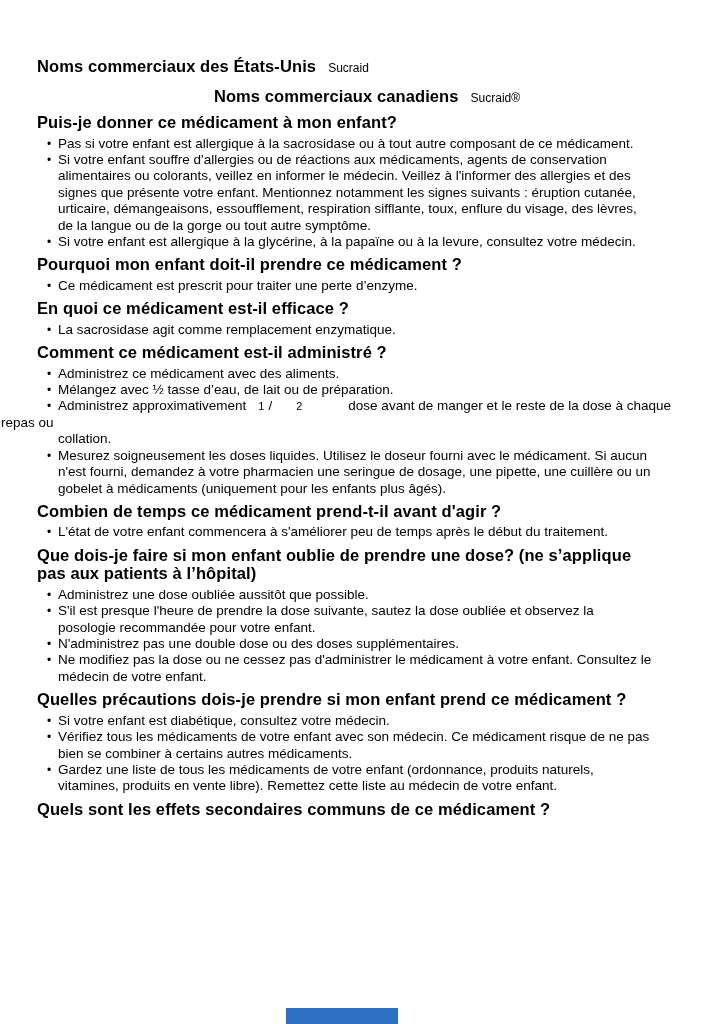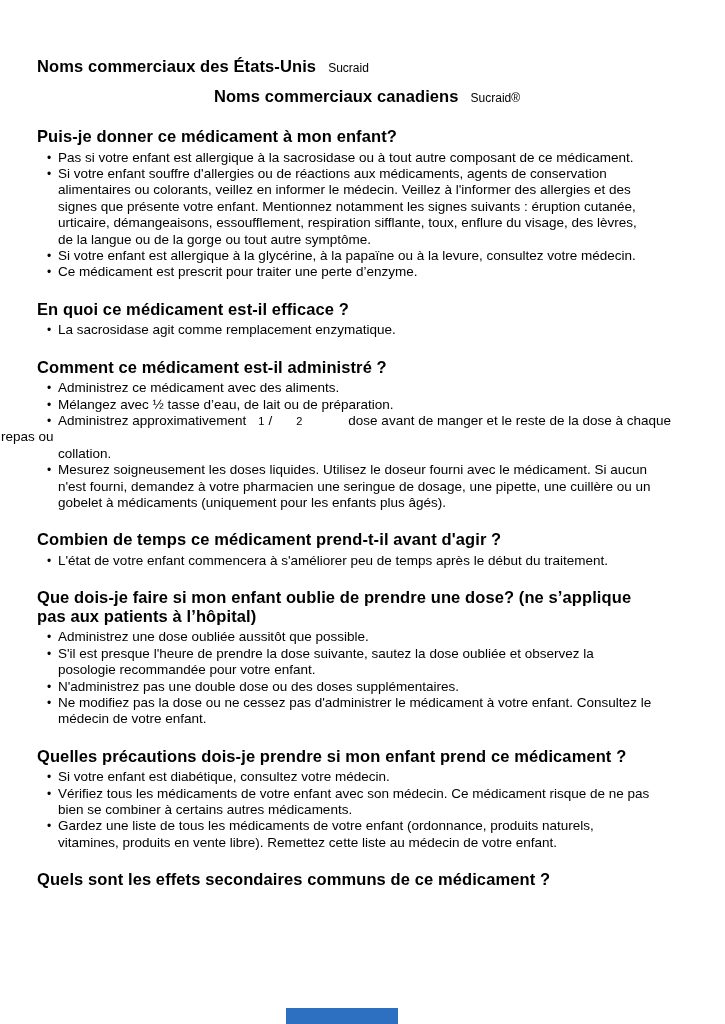--- a/index.html
+++ b/index.html
@@ -15,21 +15,21 @@
     background: #fff;
     padding: 56px 28px 0 37px;
   }
   .brand-row { line-height: 20px; white-space: nowrap; }
   .brand-row + .brand-row { margin-top: 8px; text-align: center; }
   .brand-label { font-size: 16.5px; font-weight: bold; letter-spacing: 0.1px; }
   .brand-value { font-size: 12px; margin-left: 12px; }
   h2.sec {
     font-size: 16.5px; font-weight: bold;
     line-height: 18.5px;
-    margin-top: 19px; margin-bottom: 4px;
+    margin-top: 5px; margin-bottom: 4px;
     white-space: pre-line;
     letter-spacing: 0.1px;
   }
   .bullet {
     position: relative;
     padding-left: 21px;
     font-size: 13.5px; line-height: 16.4px;
   }
   .bullet .dot {
     position: absolute; left: 10px; top: 0;
@@ -72,20 +72,21 @@
         <h2 class="sec">Puis-je donner ce médicament à mon enfant?</h2>
         <div class="bullet"><span class="dot">•</span><span class="txt">Pas si votre enfant est allergique à la sacrosidase ou à tout autre composant de ce médicament.</span></div>
         <div class="bullet"><span class="dot">•</span><span class="txt">Si votre enfant souffre d'allergies ou de réactions aux médicaments, agents de conservation
 alimentaires ou colorants, veillez en informer le médecin. Veillez à l'informer des allergies et des
 signes que présente votre enfant. Mentionnez notamment les signes suivants : éruption cutanée,
 urticaire, démangeaisons, essoufflement, respiration sifflante, toux, enflure du visage, des lèvres,
 de la langue ou de la gorge ou tout autre symptôme.</span></div>
         <div class="bullet"><span class="dot">•</span><span class="txt">Si votre enfant est allergique à la glycérine, à la papaïne ou à la levure, consultez votre médecin.</span></div>
       </div>
       <div class="section">
+        <h2 class="sec">Pourquoi mon enfant doit-il prendre ce médicament ?</h2>
         <div class="bullet"><span class="dot">•</span><span class="txt">Ce médicament est prescrit pour traiter une perte d’enzyme.</span></div>
       </div>
       <div class="section">
         <h2 class="sec">En quoi ce médicament est-il efficace ?</h2>
         <div class="bullet"><span class="dot">•</span><span class="txt">La sacrosidase agit comme remplacement enzymatique.</span></div>
       </div>
       <div class="section">
         <h2 class="sec">Comment ce médicament est-il administré ?</h2>
         <div class="bullet"><span class="dot">•</span><span class="txt">Administrez ce médicament avec des aliments.</span></div>
         <div class="bullet"><span class="dot">•</span><span class="txt">Mélangez avec ½ tasse d’eau, de lait ou de préparation.</span></div>

